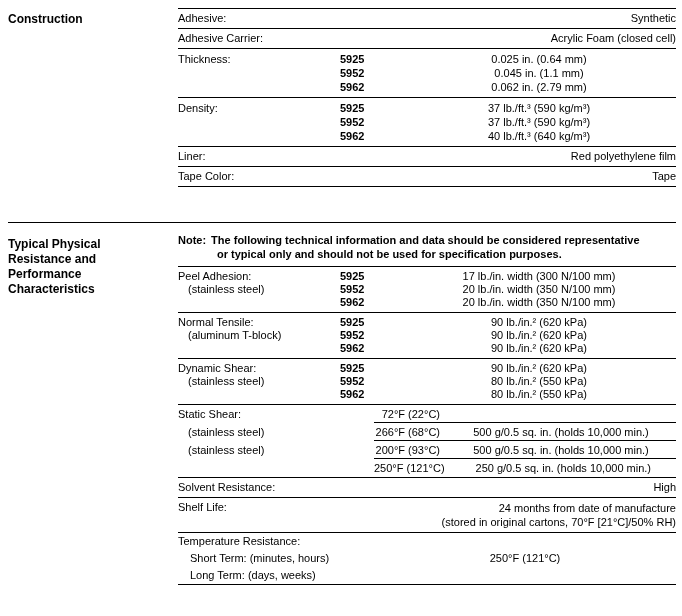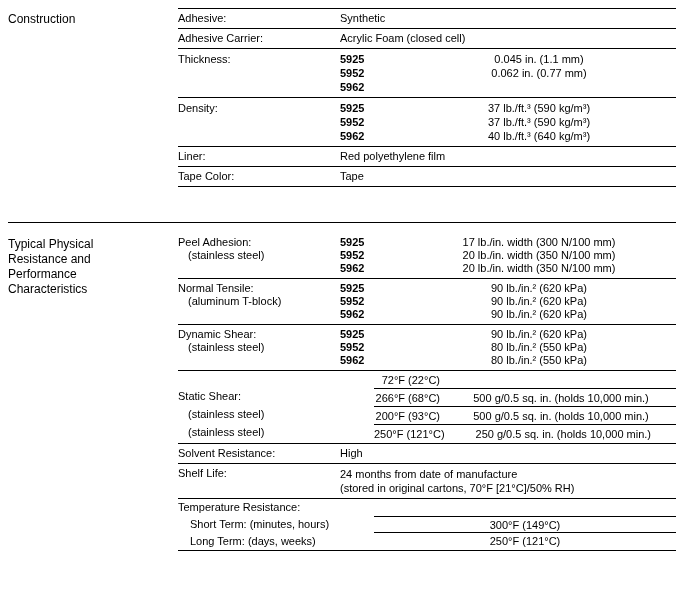--- a/index.html
+++ b/index.html
@@ -7,41 +7,41 @@
   body {
     width:682px; height:616px;
     font-family:"Liberation Sans", sans-serif;
     font-size:11px; color:#000;
     overflow:hidden;
   }
   .page { width:682px; height:616px; padding-top:8px; background:#fff; }
   .section { display:flex; align-items:flex-start; padding-left:8px; padding-right:6px; }
   .left-col {
     flex:0 0 170px; width:170px;
-    font-weight:normal; font-size:12px; line-height:15px;
+    font-weight:bold; font-size:12px; line-height:15px;
     padding-top:4px; padding-right:8px;
   }
   .content { flex:1; min-width:0; }
   .content.topline { border-top:1px solid #000; }
 
   .row { display:flex; border-bottom:1px solid #000; padding:3px 0 3px; }
   .rlabel { flex:0 0 162px; line-height:13px; }
   .rlabel .sub { padding-left:10px; }
-  .rvalue { flex:1; text-align:left; line-height:13px; }
+  .rvalue { flex:1; text-align:right; line-height:13px; }
   .rcodes { flex:0 0 62px; font-weight:bold; }
   .rvals { flex:1; text-align:center; }
   .c3 .rcodes div, .c3 .rvals div, .c3 .rlabel div { line-height:14px; }
   .p3 .rcodes div, .p3 .rvals div, .p3 .rlabel div { line-height:13px; }
 
   .note { font-weight:bold; border-bottom:1px solid #000; padding:0 0 5px; line-height:14px; }
   .note .line2 { margin-left:39px; }
   .note .note-label { margin-right:5px; }
 
   .row.ss-block { padding:0; }
-  .ss-left { flex:0 0 196px;margin-top:16px; }
+  .ss-left { flex:0 0 196px; }
   .ss-line { height:18px; line-height:18px; }
   .ss-left .sub { padding-left:10px; }
   .ss-right { flex:1; }
   .ss-row { display:flex; height:18px; align-items:center; }
   .ss-row.bordered { border-bottom:1px solid #000; }
   .ss-temp { flex:0 0 72px; text-align:right; padding-right:6px; white-space:nowrap; }
   .ss-val { flex:1; text-align:center; }
 
   .shelf .rvalue div { line-height:14px; }
 
@@ -77,22 +77,23 @@
       <div class="row c3">
         <div class="rlabel">
           <div>Thickness:</div>
         </div>
         <div class="rcodes">
           <div>5925</div>
           <div>5952</div>
           <div>5962</div>
         </div>
         <div class="rvals">
+          <div>0.025 in. (0.64 mm)</div>
           <div>0.045 in. (1.1 mm)</div>
-          <div>0.062 in. (0.77 mm)</div>
+          <div>0.062 in. (2.79 mm)</div>
         </div>
       </div>
 
       <div class="row c3">
         <div class="rlabel">
           <div>Density:</div>
         </div>
         <div class="rcodes">
           <div>5925</div>
           <div>5952</div>
@@ -122,20 +123,24 @@
 
   <div class="section">
     <div class="left-col">
       <div>Typical Physical</div>
       <div>Resistance and</div>
       <div>Performance</div>
       <div>Characteristics</div>
     </div>
     <div class="content">
 
+      <div class="note">
+        <span class="note-label">Note:</span><span>The following technical information and data should be considered representative</span>
+        <div class="line2">or typical only and should not be used for specification purposes.</div>
+      </div>
 
       <div class="row p3">
         <div class="rlabel">
           <div>Peel Adhesion:</div>
           <div class="sub">(stainless steel)</div>
         </div>
         <div class="rcodes">
           <div>5925</div>
           <div>5952</div>
           <div>5962</div>
@@ -220,21 +225,20 @@
       </div>
 
       <div class="row tr-block">
         <div class="tr-left">
           <div class="tr-line">Temperature Resistance:</div>
           <div class="tr-line sub">Short Term: (minutes, hours)</div>
           <div class="tr-line sub">Long Term: (days, weeks)</div>
         </div>
         <div class="tr-right">
           <div class="tr-line"></div>
-          <div class="tr-line tr-val first">300°F (149°C)</div>
           <div class="tr-line tr-val">250°F (121°C)</div>
         </div>
       </div>
 
     </div>
   </div>
 
 </div>
 
 </body></html>

